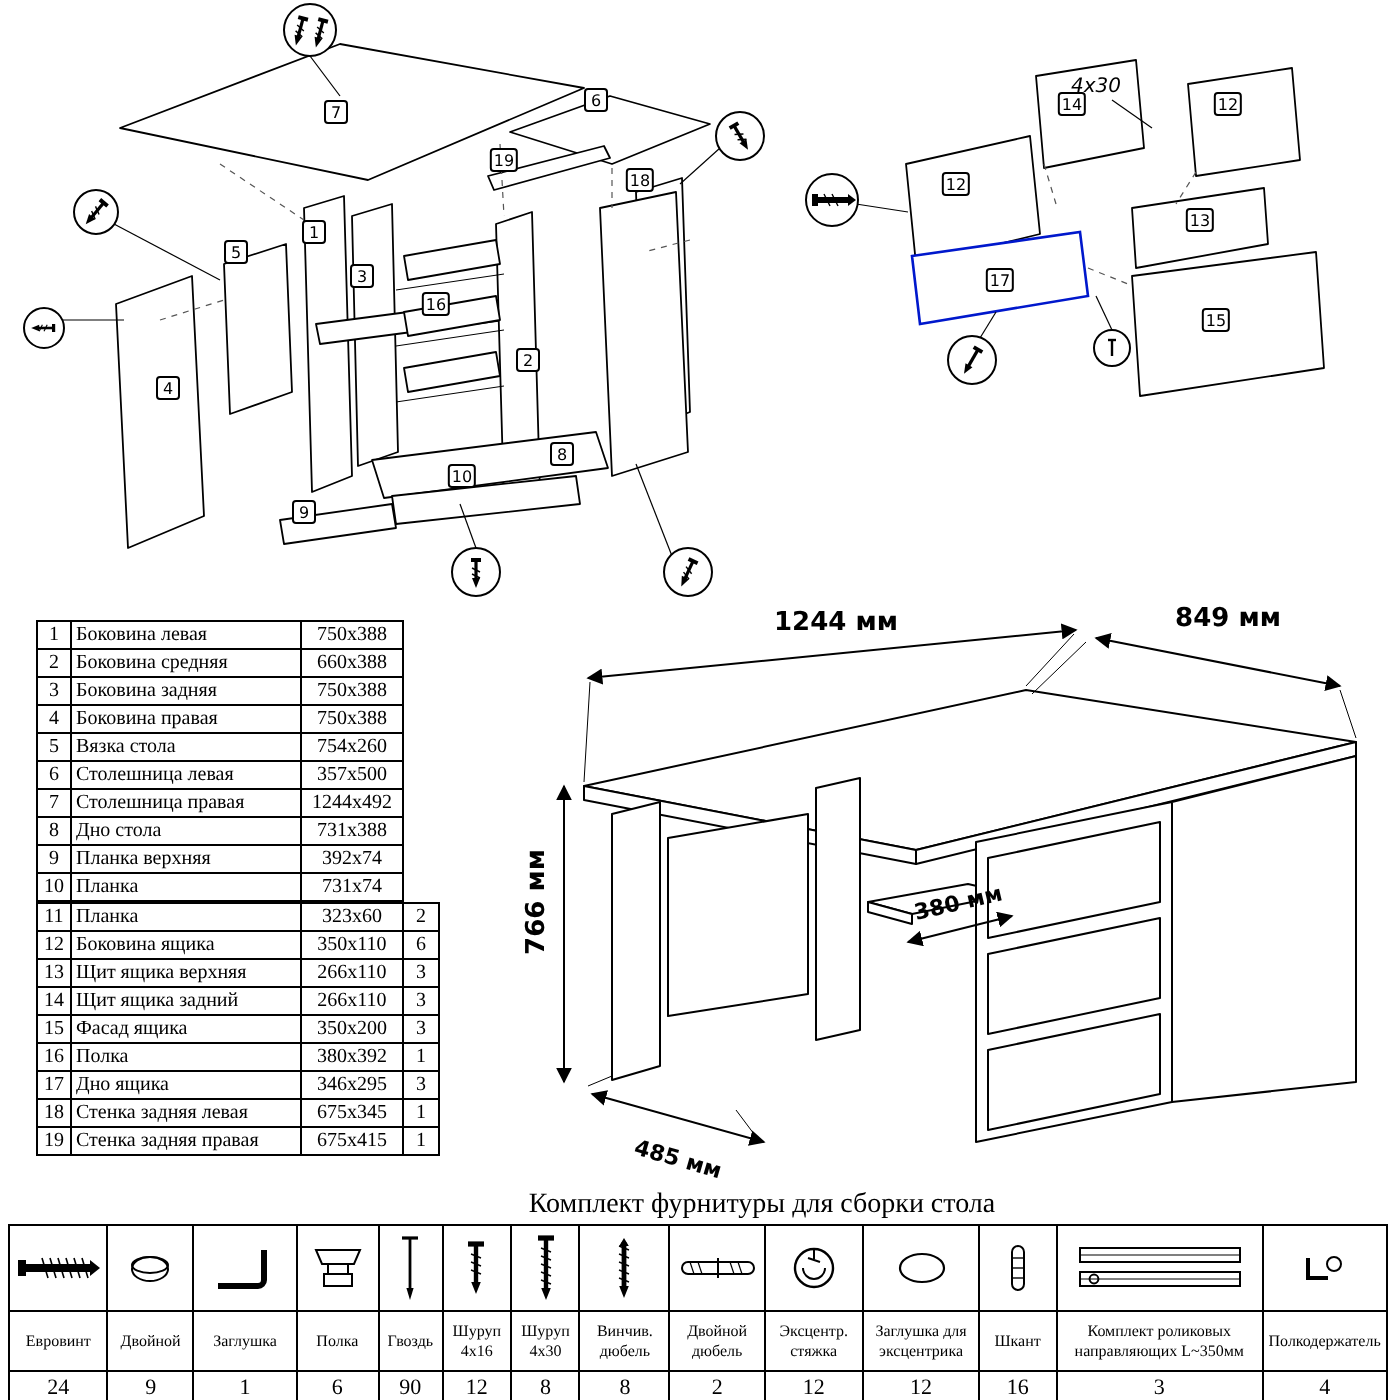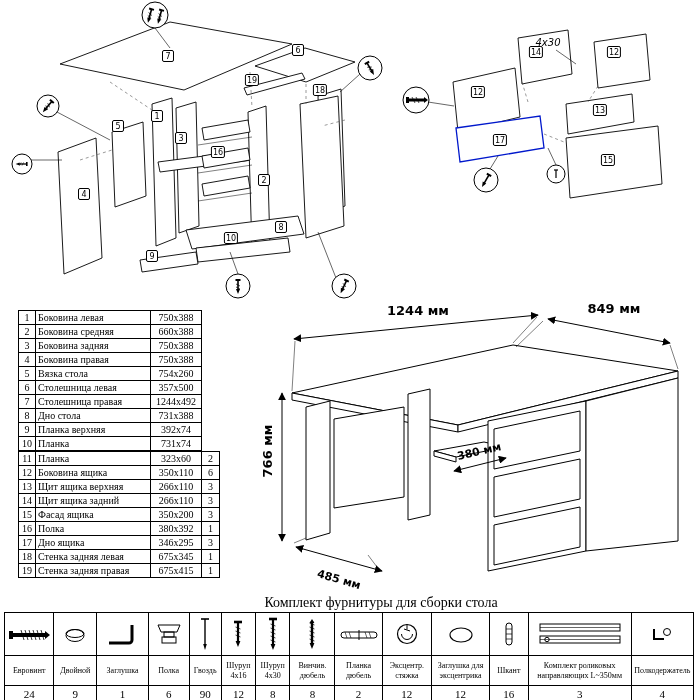--- a/index.html
+++ b/index.html
@@ -462,21 +462,21 @@
         </tr>
       <tr id="hw-names">
           <td class="nm">Евровинт</td>
           <td class="nm">Двойной</td>
           <td class="nm">Заглушка</td>
           <td class="nm">Полка</td>
           <td class="nm">Гвоздь</td>
           <td class="nm">Шуруп 4x16</td>
           <td class="nm">Шуруп 4x30</td>
           <td class="nm">Винчив. дюбель</td>
-          <td class="nm">Планка дюбель</td>
+          <td class="nm">Двойной дюбель</td>
           <td class="nm">Эксцентр. стяжка</td>
           <td class="nm">Заглушка для эксцентрика</td>
           <td class="nm">Шкант</td>
           <td class="nm">Комплект роликовых направляющих L~350мм</td>
           <td class="nm">Полкодержатель</td>
         </tr>
       <tr id="hw-qtys">
           <td class="q">24</td>
           <td class="q">9</td>
           <td class="q">1</td>

